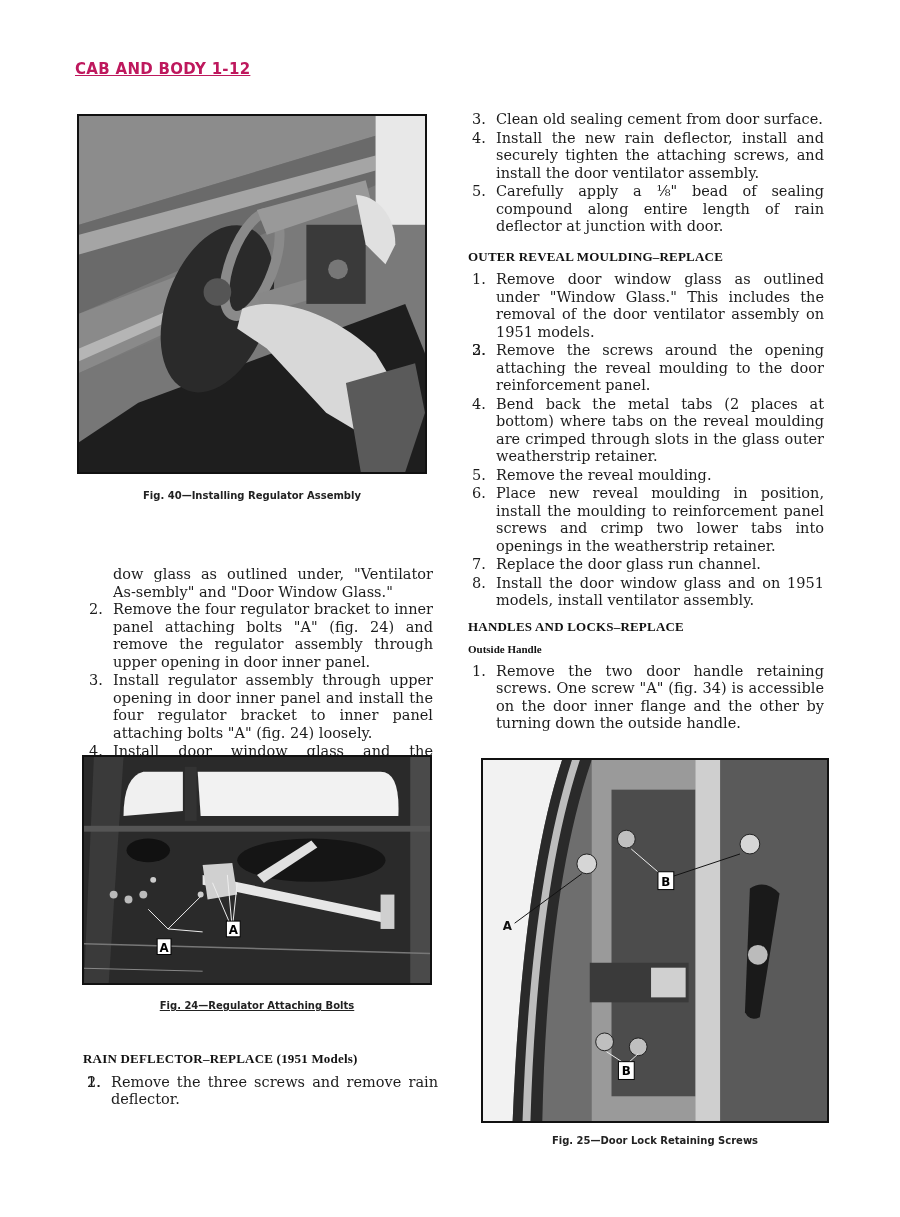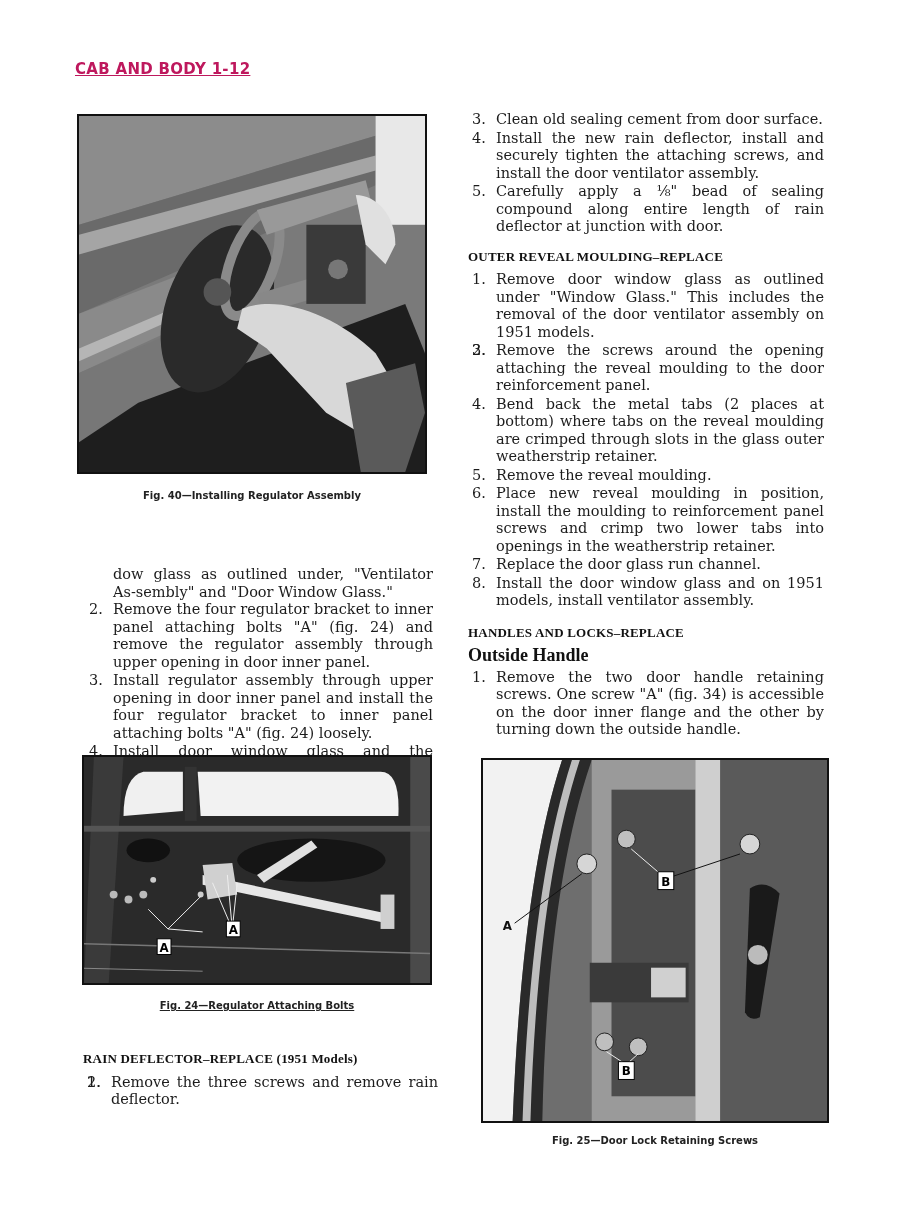--- a/index.html
+++ b/index.html
@@ -31,21 +31,21 @@
   ol.steps li .num { position: absolute; left: 4px; top: 0; }
 
   .continued { padding-left: 28px; }
 
   h2.section {
     font-family: "Liberation Serif", "DejaVu Serif", serif;
     font-weight: bold; font-size: 13px; letter-spacing: 0.2px; margin: 10px 0 6px 0; color: #111;
   }
   h3.sub {
     font-family: "Liberation Serif", "DejaVu Serif", serif;
-    font-weight: bold; font-size: 18px; margin: 2px 0 4px 0; color: #111;
+    font-weight: bold; font-size: 11px; margin: 2px 0 4px 0; color: #111;
   }
 
   .callout {
     font-family: "DejaVu Sans", "Liberation Sans", sans-serif; font-weight: bold; font-size: 12px;
   }
 </style>
 </head>
 <body>
 
 <div class="running-head">CAB AND BODY 1-12</div>
@@ -163,21 +163,21 @@
     <li><span class="num">1.</span><span>Remove door window glass as outlined under "Window Glass." This includes the removal of the door ventilator assembly on 1951 models.</span></li>
     <li><span class="num">2.</span></li>
     <li><span class="num">3.</span><span>Remove the screws around the opening attaching the reveal moulding to the door reinforcement panel.</span></li>
     <li><span class="num">4.</span><span>Bend back the metal tabs (2 places at bottom) where tabs on the reveal moulding are crimped through slots in the glass outer weatherstrip retainer.</span></li>
     <li><span class="num">5.</span><span>Remove the reveal moulding.</span></li>
     <li><span class="num">6.</span><span>Place new reveal moulding in position, install the moulding to reinforcement panel screws and crimp two lower tabs into openings in the weatherstrip retainer.</span></li>
     <li><span class="num">7.</span><span>Replace the door glass run channel.</span></li>
     <li><span class="num">8.</span><span>Install the door window glass and on 1951 models, install ventilator assembly.</span></li>
   </ol>
 
-  <h2 class="section" style="margin-top:14px;">HANDLES AND LOCKS–REPLACE</h2>
+  <h2 class="section" style="margin-top:8px;">HANDLES AND LOCKS–REPLACE</h2>
   <h3 class="sub">Outside Handle</h3>
   <ol class="steps">
     <li><span class="num">1.</span><span>Remove the two door handle retaining screws. One screw "A" (fig. 34) is accessible on the door inner flange and the other by turning down the outside handle.</span></li>
   </ol>
 </div>
 
 <div class="figure" style="left:481px; top:758px; width:348px; height:365px;">
   <svg viewBox="0 0 348 365" preserveAspectRatio="none">
     <rect width="348" height="365" fill="#6e6e6e"></rect>
 

